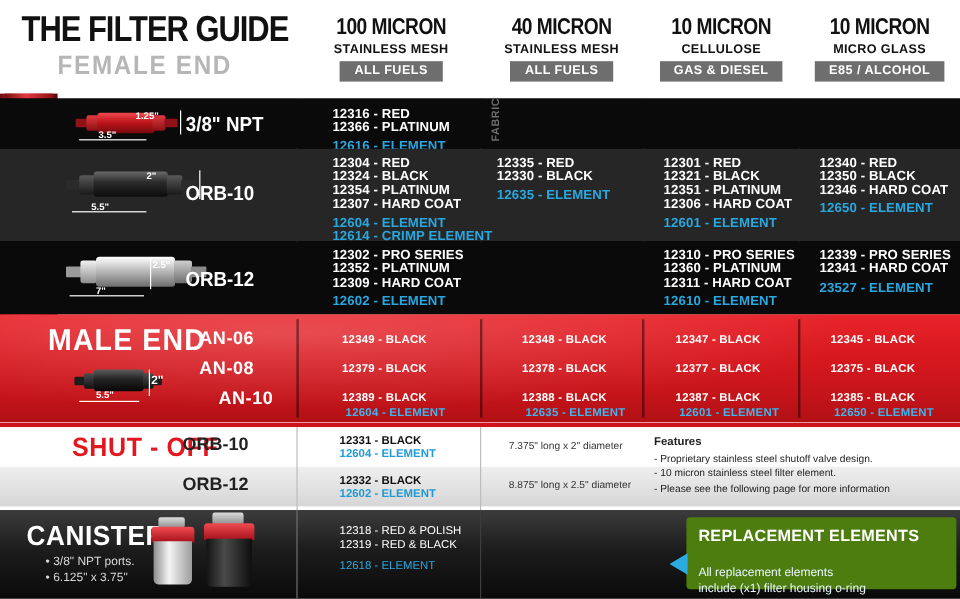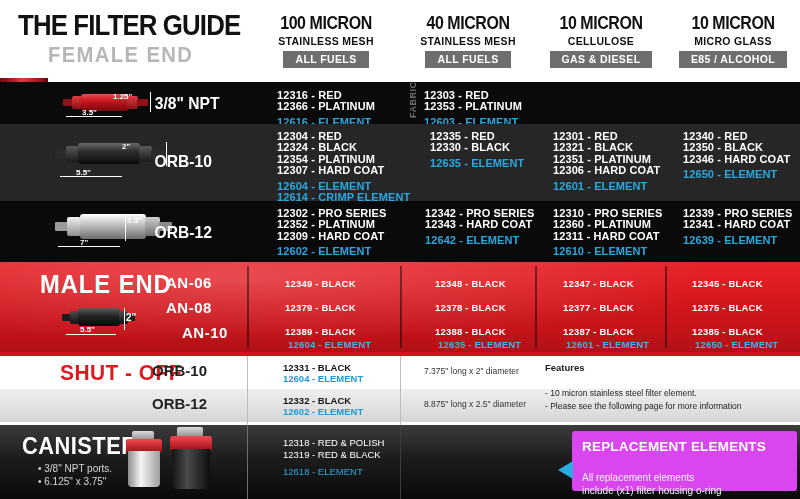--- a/index.html
+++ b/index.html
@@ -77,21 +77,21 @@
   
   .can{position:absolute;left:0;top:425px;width:800px;height:74px;
     background:linear-gradient(180deg,#3c3c3c 0%,#1c1c1c 45%,#0a0a0a 100%);overflow:hidden;}
   .can-title{position:absolute;left:22px;top:8px;color:#fff;font-size:23px;font-weight:bold;letter-spacing:0.5px;
     transform:scaleX(0.95);transform-origin:left top;white-space:nowrap;}
   .can-bul{position:absolute;left:38px;color:#d8d8d8;font-size:10px;line-height:13px;white-space:nowrap;}
   .cpn{position:absolute;color:#fff;font-size:9.5px;font-weight:normal;line-height:12px;white-space:nowrap;}
   .cpn .el{color:#29a8e0;}
   .can .vline{background:#6f6f6f;}
 
-  .repl{position:absolute;left:572px;top:431px;width:225px;height:60px;background:#d946ef;border-radius:3px;}
+  .repl{position:absolute;left:572px;top:431px;width:225px;height:60px;background:#4d7c0f;border-radius:3px;}
   .repl .tail{position:absolute;left:-14px;top:30px;width:0;height:0;
     border-top:9px solid transparent;border-bottom:9px solid transparent;border-right:15px solid #2aabe2;}
   .repl .t1{position:absolute;left:10px;top:8px;color:#fff;font-size:13.5px;font-weight:bold;letter-spacing:0.2px;white-space:nowrap;}
   .repl .t2{position:absolute;left:10px;top:40px;color:#eaf7ff;font-size:10px;line-height:13px;}
 
   
   .bottle{position:absolute;left:0;top:78px;width:48px;height:186px;
     background:linear-gradient(90deg,#6d0d10 0%,#c2171c 22%,#e8353b 42%,#b5131a 70%,#5d0a0d 100%);}
   .bottle-cap{position:absolute;left:4px;top:78px;width:40px;height:26px;
     background:linear-gradient(90deg,#7a0f12,#e03a40 45%,#8c1014);border-bottom:2px solid #3a0608;}
@@ -154,26 +154,20 @@
       <div class="dim" style="left:113px;top:10px;">1.25"</div>
       <div class="leftlabel" style="left:152px;top:12px;">3/8" NPT</div>
 
       <div class="pnlist" style="left:277px;top:8px;">
         <span style="white-space:pre-line;">12316 - RED
 12366 - PLATINUM</span>
         <span class="sp"></span>
         <span class="el">12616 - ELEMENT</span>
       </div>
       <div class="fabric" style="left:408px;top:8px;height:28px;">FABRIC</div>
-      <div class="pnlist" style="left:424px;top:8px;">
-        <span style="white-space:pre-line;">12303 - RED
-12353 - PLATINUM</span>
-        <span class="sp"></span>
-        <span class="el">12603 - ELEMENT</span>
-      </div>
     </div>
 
     <div class="row r2">
       <div class="filt" style="left:55px;top:16px;width:110px;height:26px;">
         <div class="nipL" style="left:0;top:10px;width:12px;height:8px;background:#2b2b2b;"></div>
         <div class="capL" style="left:11px;top:6px;width:13px;height:16px;background:linear-gradient(180deg,#5a5a5a,#1a1a1a);"></div>
         <div class="body" style="left:23px;top:3px;width:62px;height:21px;background:linear-gradient(180deg,#6a6a6a,#2b2b2b 42%,#0c0c0c);"></div>
         <div class="capR" style="left:84px;top:6px;width:13px;height:16px;background:linear-gradient(180deg,#5a5a5a,#1a1a1a);"></div>
         <div class="nipR" style="left:96px;top:10px;width:13px;height:8px;background:#2b2b2b;"></div>
       </div>
@@ -185,21 +179,21 @@
 
       <div class="pnlist" style="left:277px;top:7px;">
         <span style="white-space:pre-line;">12304 - RED
 12324 - BLACK
 12354 - PLATINUM
 12307 - HARD COAT</span>
         <span class="sp"></span>
         <span class="el" style="white-space:pre-line;">12604 - ELEMENT
 12614 - CRIMP ELEMENT</span>
       </div>
-      <div class="pnlist" style="left:430px;top:7px;">
+      <div class="pnlist" style="left:414px;top:7px;">
         <span style="white-space:pre-line;">12335 - RED
 12330 - BLACK</span>
         <span class="sp"></span>
         <span class="el">12635 - ELEMENT</span>
       </div>
       <div class="pnlist" style="left:553px;top:7px;">
         <span style="white-space:pre-line;">12301 - RED
 12321 - BLACK
 12351 - PLATINUM
 12306 - HARD COAT</span>
@@ -229,38 +223,32 @@
       <div class="dim" style="left:127px;top:15px;">2.5"</div>
       <div class="leftlabel" style="left:152px;top:22px;">ORB-12</div>
 
       <div class="pnlist" style="left:277px;top:7px;">
         <span style="white-space:pre-line;">12302 - PRO SERIES
 12352 - PLATINUM
 12309 - HARD COAT</span>
         <span class="sp"></span>
         <span class="el">12602 - ELEMENT</span>
       </div>
-      <div class="pnlist" style="left:425px;top:7px;">
-        <span style="white-space:pre-line;">12342 - PRO SERIES
-12343 - HARD COAT</span>
-        <span class="sp"></span>
-        <span class="el">12642 - ELEMENT</span>
-      </div>
       <div class="pnlist" style="left:553px;top:7px;">
         <span style="white-space:pre-line;">12310 - PRO SERIES
 12360 - PLATINUM
 12311 - HARD COAT</span>
         <span class="sp"></span>
         <span class="el">12610 - ELEMENT</span>
       </div>
       <div class="pnlist" style="left:683px;top:7px;">
         <span style="white-space:pre-line;">12339 - PRO SERIES
 12341 - HARD COAT</span>
         <span class="sp"></span>
-        <span class="el">12639 - ELEMENT</span>
+        <span class="el">23527 - ELEMENT</span>
       </div>
     </div>
   </div>
 
   <div class="male">
     <div class="sheen"></div>
 
     <div class="vline" style="left:247px;top:4px;bottom:4px;width:2px;"></div>
     <div class="vline" style="left:400px;top:4px;bottom:4px;width:2px;"></div>
     <div class="vline" style="left:535px;top:4px;bottom:4px;width:2px;"></div>
@@ -325,21 +313,21 @@
     <div class="spn" style="left:283px;top:43px;">
       <span>12332 - BLACK</span><br>
       <span class="el">12602 - ELEMENT</span>
     </div>
 
     <div class="sdim" style="left:424px;top:14px;">7.375" long x 2" diameter</div>
     <div class="sdim" style="left:424px;top:47px;">8.875" long x 2.5" diameter</div>
 
     <div class="feat" style="left:545px;top:10px;">
       <b>Features</b><br>
-      <br>
+      <span>- Proprietary stainless steel shutoff valve design.</span><br>
       <span>- 10 micron stainless steel filter element.</span><br>
       <span>- Please see the following page for more information</span>
     </div>
   </div>
 
   <div class="can">
     <div class="vline" style="left:247px;top:0;bottom:0;"></div>
     <div class="vline" style="left:400px;top:0;bottom:0;background:#3d3d3d;"></div>
 
     <div class="can-title">CANISTER</div>

